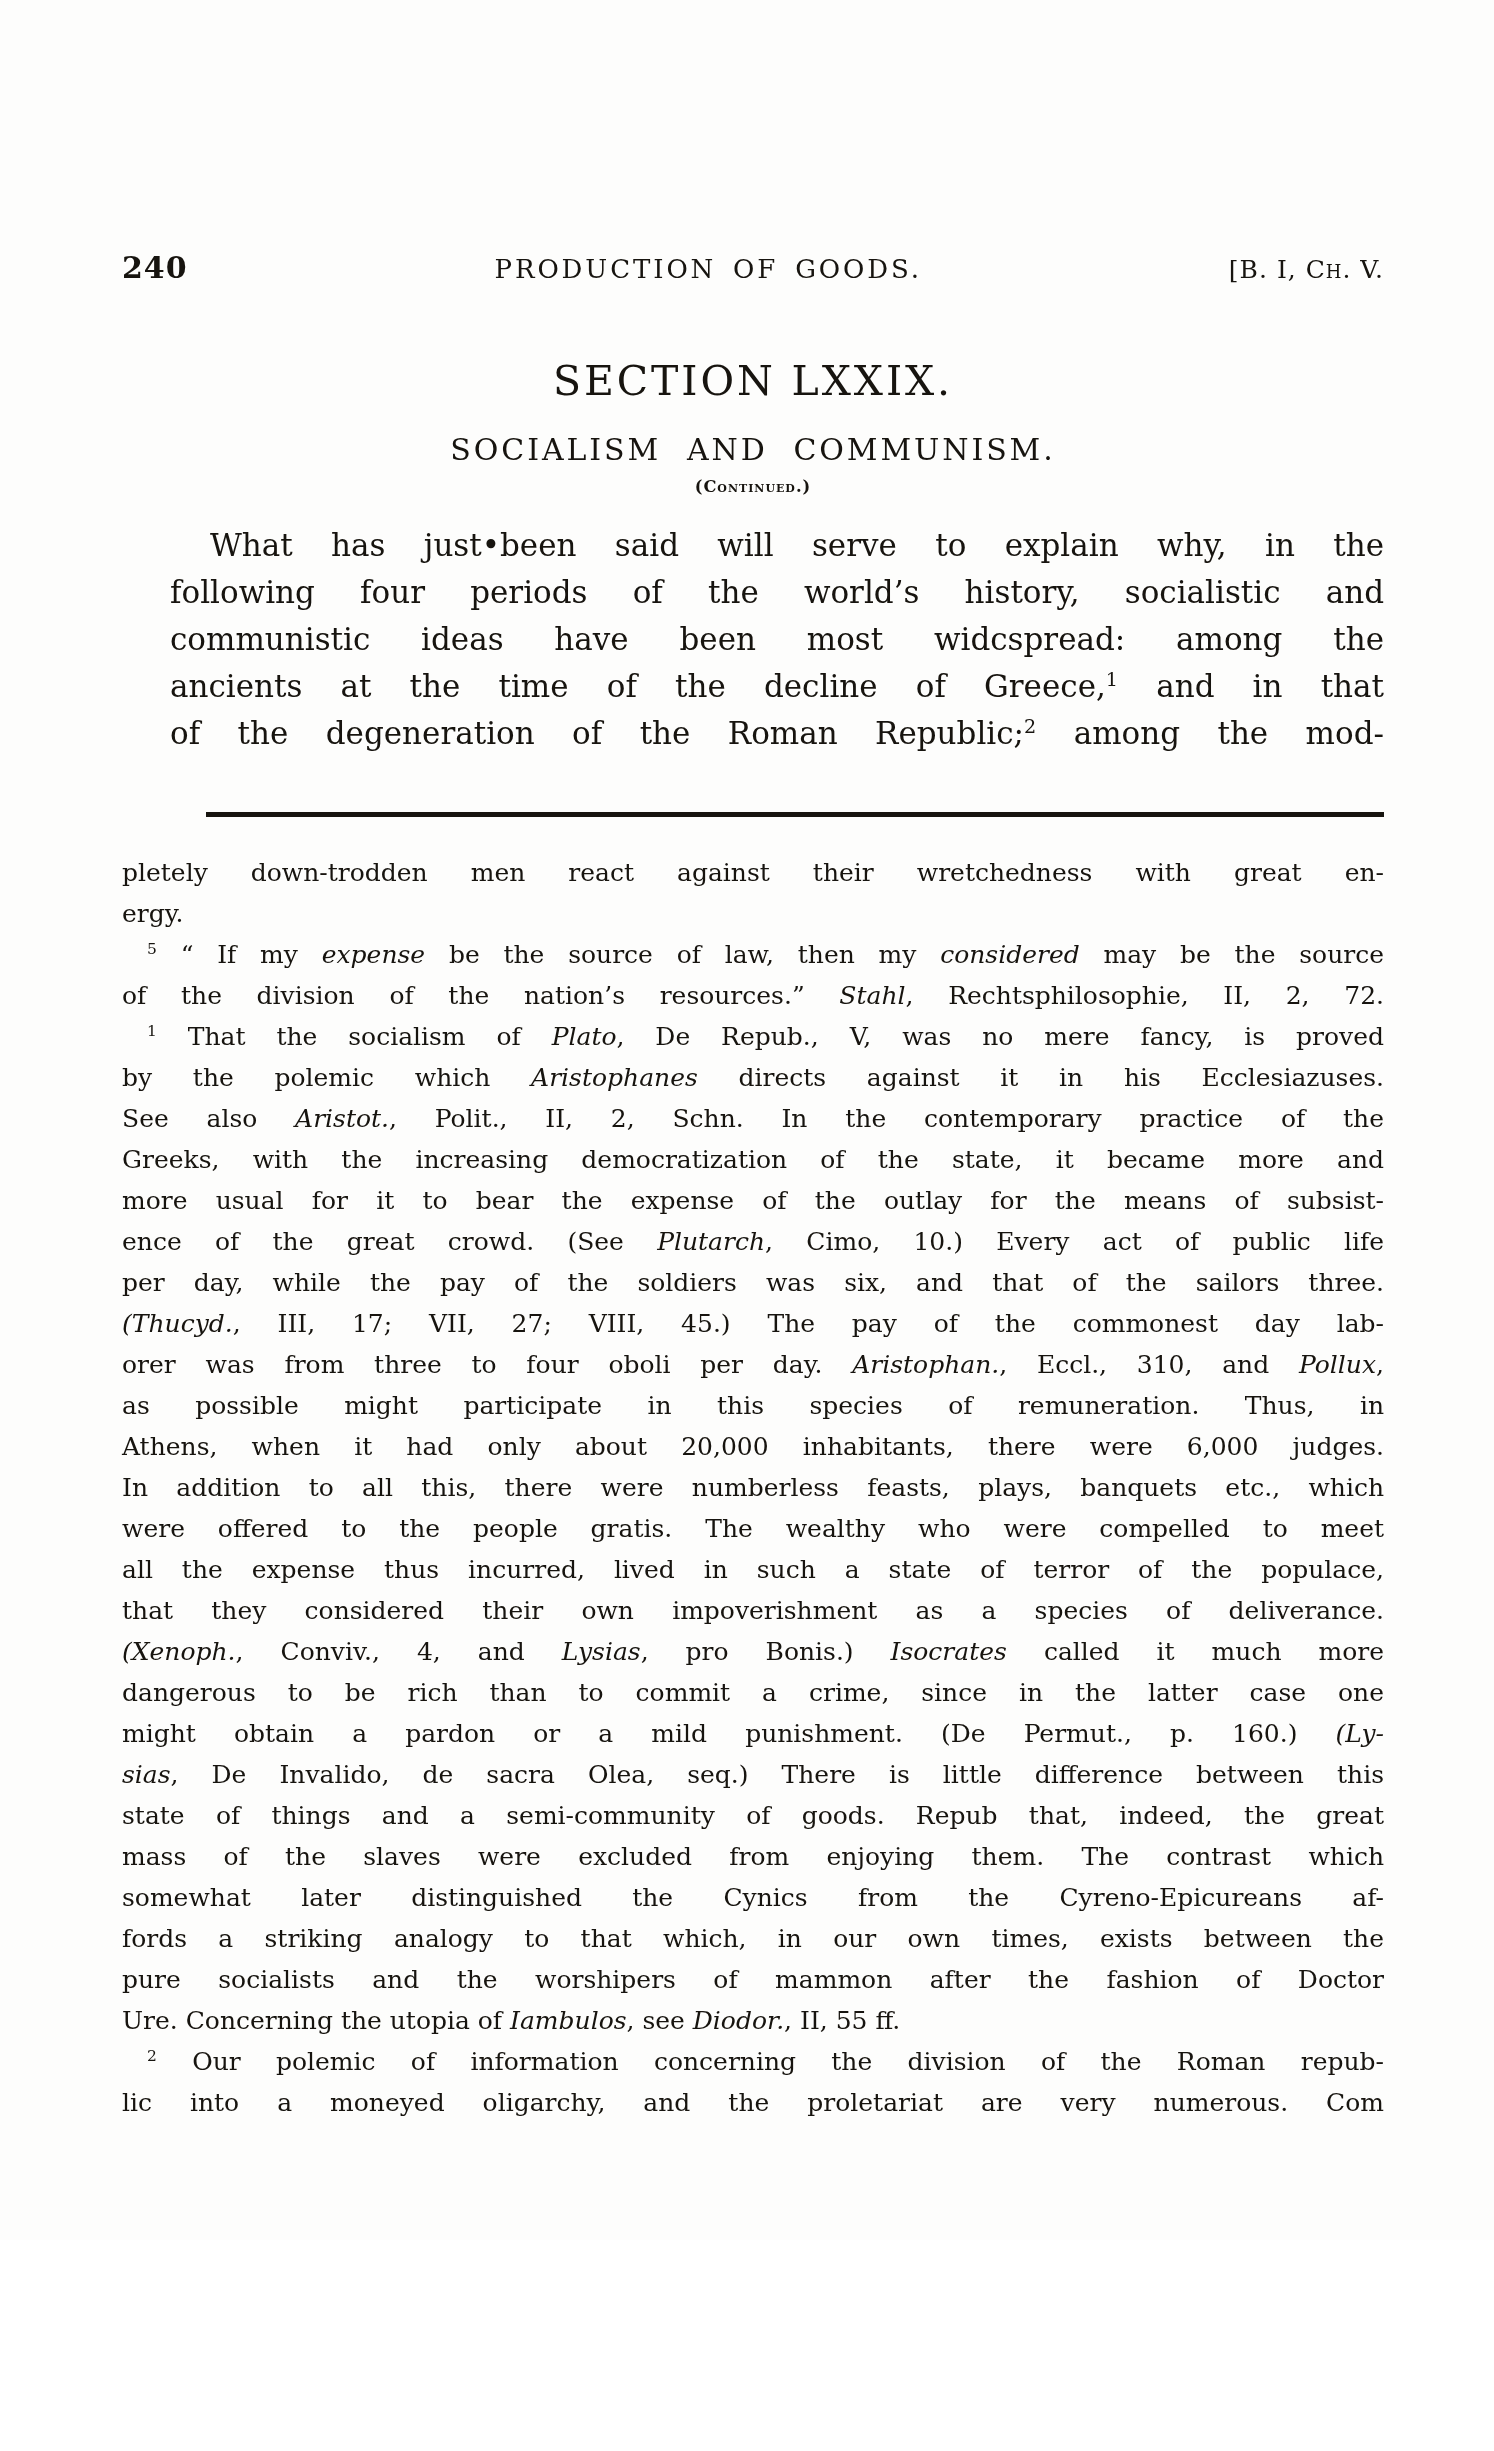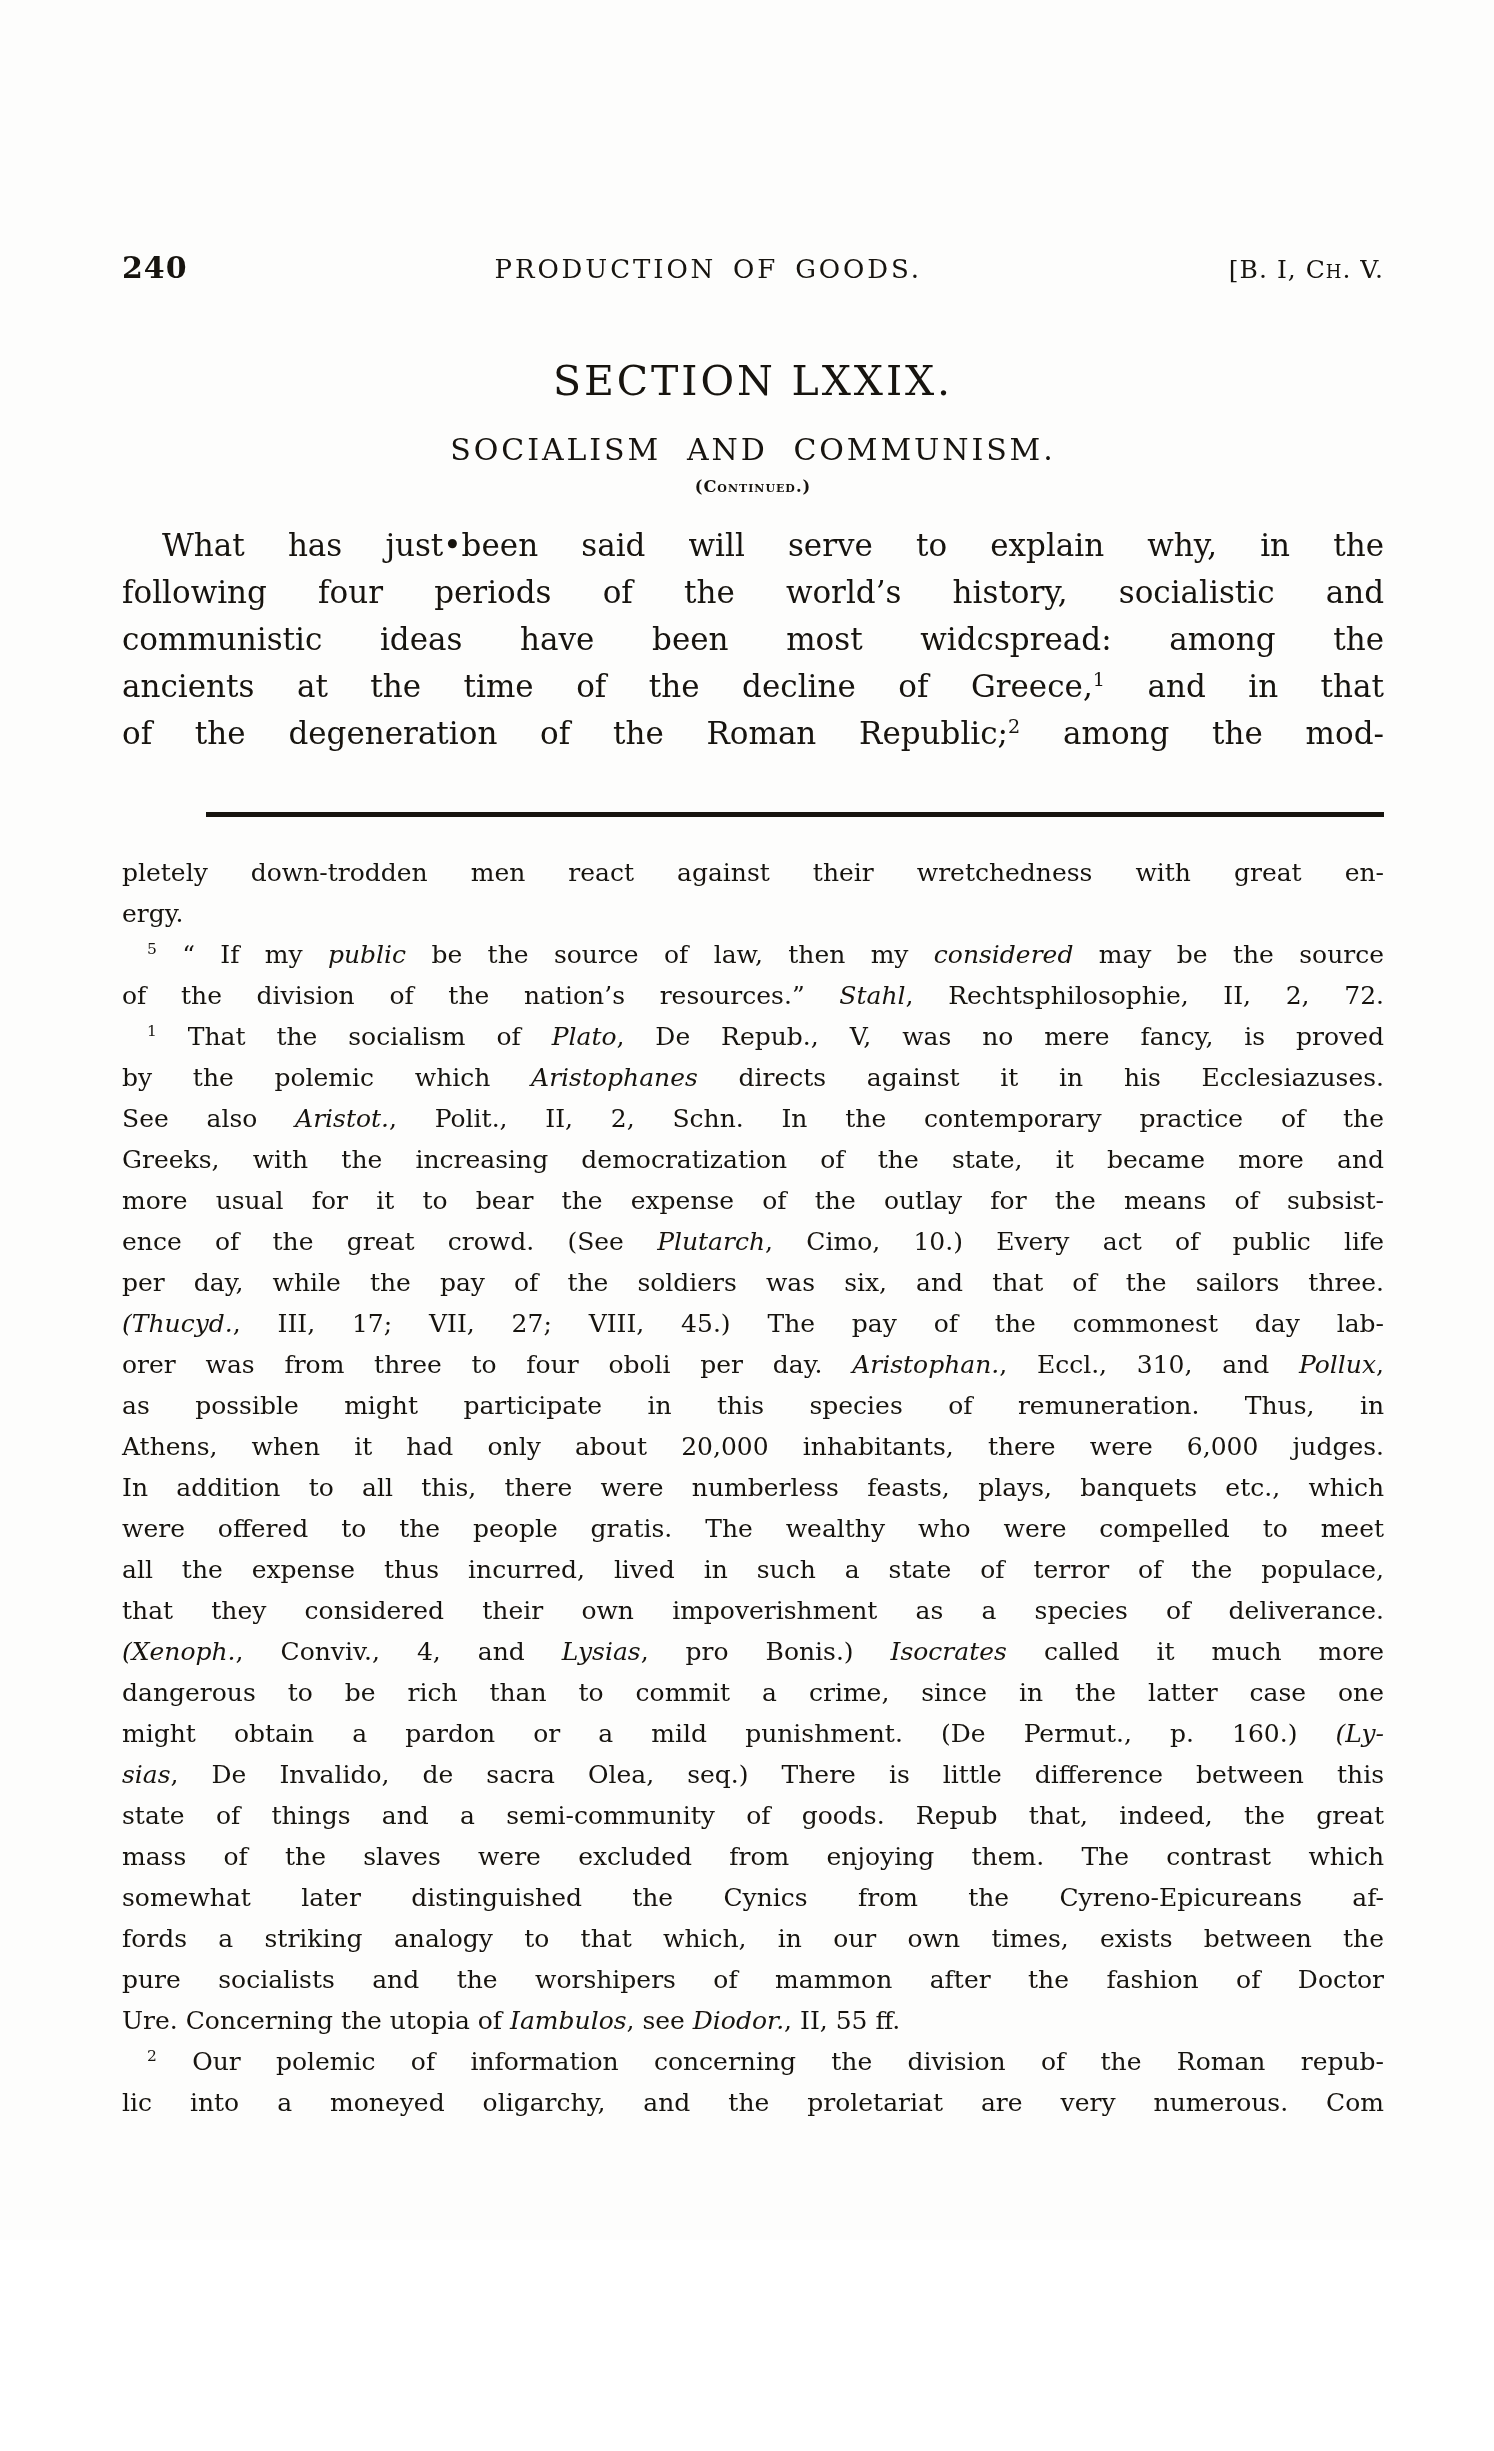--- a/index.html
+++ b/index.html
@@ -10,21 +10,21 @@
 
   .running-header { padding-top:250px; display:flex; align-items:baseline; }
   .page-number { font-size:30px; font-weight:700; letter-spacing:1px; }
   .running-title { flex:1; text-align:center; font-size:26px; letter-spacing:2.9px; word-spacing:5.7px; }
   .chapter-ref { font-size:25px; font-variant:small-caps; letter-spacing:1px; }
 
   .section-title { margin-top:76px; text-align:center; font-size:41px; font-weight:400; letter-spacing:2.9px; line-height:1; }
   .section-subtitle { margin-top:32.5px; text-align:center; font-size:30px; font-weight:400; letter-spacing:2.9px; word-spacing:13.4px; line-height:1; }
   .continued-note { margin-top:12.4px; text-align:center; font-size:16.3px; font-weight:700; font-variant:small-caps; letter-spacing:1px; }
 
-  .body-text { margin-top:26px; font-size:31px; line-height:47px; }
+  .body-text { margin-top:26px; font-size:31px; line-height:47px;margin-left:48px; }
   .body-text .tline.ind { text-indent:40px; }
 
   .footnote-rule { margin-top:55px; margin-left:84px; width:1178px; height:4.8px; background:var(--ink); }
 
   .footnotes { margin-top:35px; font-size:25px; line-height:41px; }
   .footnotes .tline.ind { text-indent:25px; }
 
   .tline { text-align:justify; text-align-last:justify; white-space:normal; }
   .tline.end { text-align-last:left; }
   .it { font-style:italic; }
@@ -51,21 +51,21 @@
       <div class="tline"><span>communistic ideas have been most widcspread: among the</span></div>
       <div class="tline"><span>ancients at the time of the decline of Greece,</span><sup>1</sup><span> and in that</span></div>
       <div class="tline"><span>of the degeneration of the Roman Republic;</span><sup>2</sup><span> among the mod-</span></div>
     </div>
 
   <div class="footnote-rule"></div>
 
   <div class="footnotes">
       <div class="tline"><span>pletely down-trodden men react against their wretchedness with great en-</span></div>
       <div class="tline end"><span>ergy.</span></div>
-      <div class="tline ind"><sup>5</sup><span> “ If my </span><span class="it">public</span><span> be the source of law, then my </span><span class="it">considered</span><span> may be the source</span></div>
+      <div class="tline ind"><sup>5</sup><span> “ If my </span><span class="it">expense</span><span> be the source of law, then my </span><span class="it">considered</span><span> may be the source</span></div>
       <div class="tline"><span>of the division of the nation’s resources.”  </span><span class="it">Stahl</span><span>, Rechtsphilosophie, II, 2, 72.</span></div>
       <div class="tline ind"><sup>1</sup><span> That the socialism of </span><span class="it">Plato</span><span>, De Repub., V, was no mere fancy, is proved</span></div>
       <div class="tline"><span>by the polemic which </span><span class="it">Aristophanes</span><span> directs against it in his Ecclesiazuses.</span></div>
       <div class="tline"><span>See also </span><span class="it">Aristot.</span><span>, Polit., II, 2, Schn.  In the contemporary practice of the</span></div>
       <div class="tline"><span>Greeks, with the increasing democratization of the state, it became more and</span></div>
       <div class="tline"><span>more usual for it to bear the expense of the outlay for the means of subsist-</span></div>
       <div class="tline"><span>ence of the great crowd.  (See </span><span class="it">Plutarch</span><span>, Cimo, 10.)  Every act of public life</span></div>
       <div class="tline"><span>per day, while the pay of the soldiers was six, and that of the sailors three.</span></div>
       <div class="tline"><span class="it">(Thucyd.</span><span>, III, 17; VII, 27; VIII, 45.)  The pay of the commonest day lab-</span></div>
       <div class="tline"><span>orer was from three to four oboli per day.  </span><span class="it">Aristophan.</span><span>, Eccl., 310, and </span><span class="it">Pollux</span><span>,</span></div>

